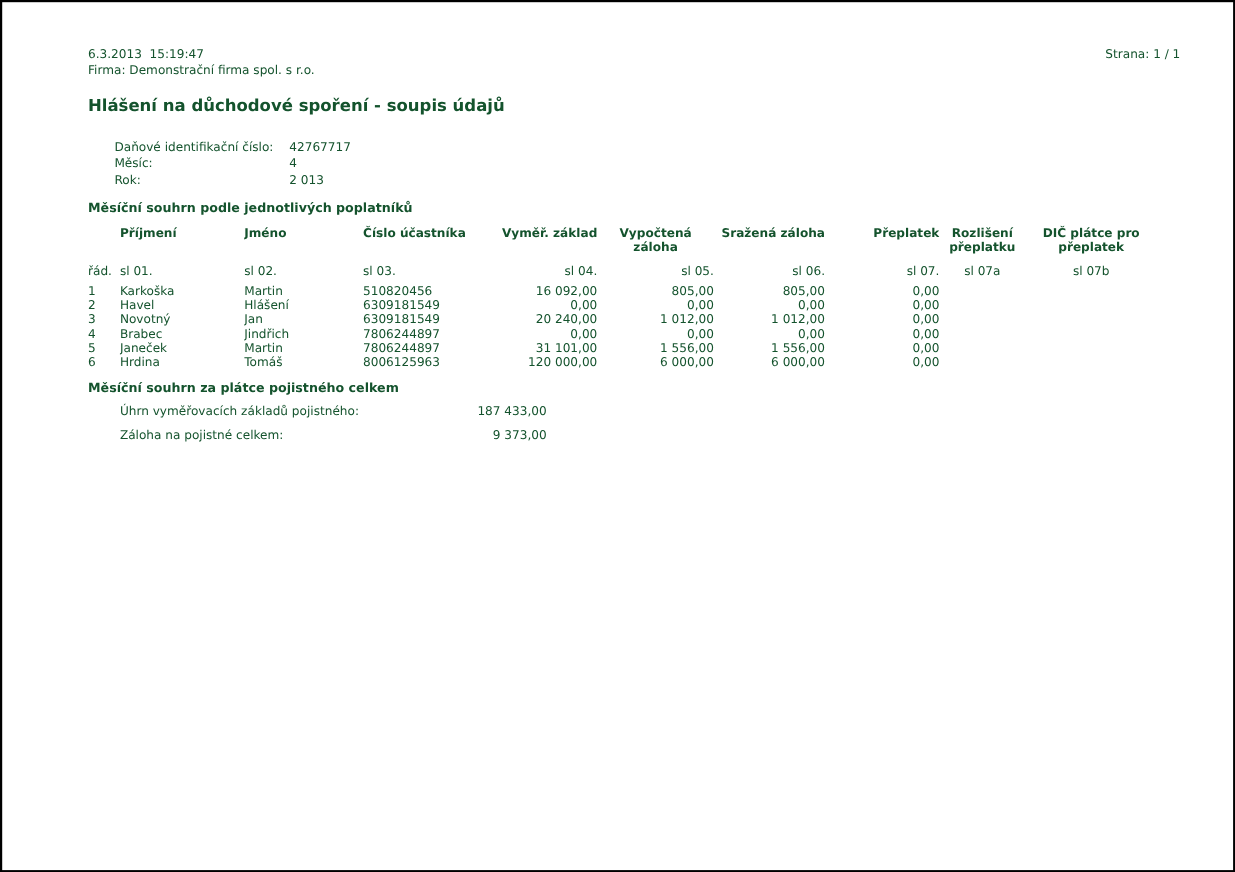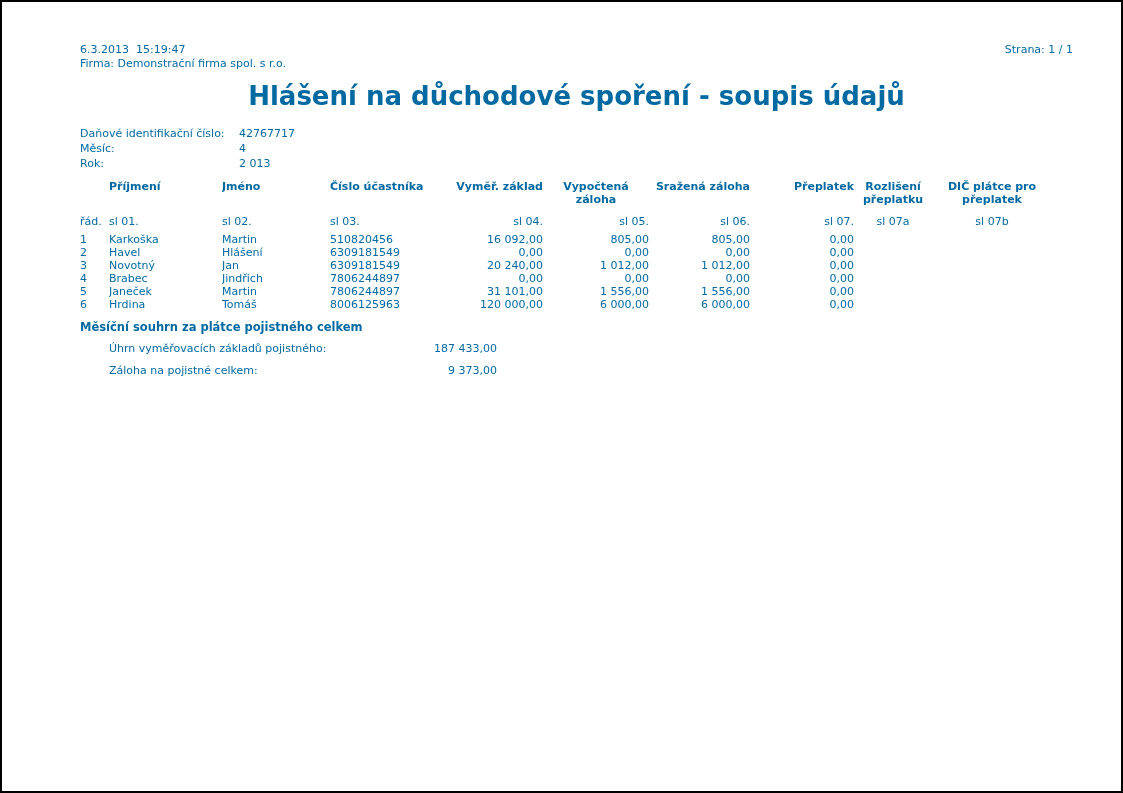--- a/index.html
+++ b/index.html
@@ -2,42 +2,41 @@
 <html><head>
 <meta charset="utf-8">
 <style>
   html,body { margin:0; padding:0; background:#ffffff; }
   .page {
     position:relative;
     width:1123px; height:793px;
     box-sizing:border-box;
     border:2px solid #000000;
     background:#ffffff;
-    color:#0369a1;
+    color:#14532d;
     font-family:"DejaVu Sans", "Liberation Sans", sans-serif;
     overflow:hidden;
   }
   .content {
     position:absolute; inset:0;
     box-sizing:border-box;
     padding:41px 48px 0 78px;
   }
   .pre { white-space:pre; }
   .top-bar {
     display:flex; justify-content:space-between; align-items:flex-start;
     font-size:11px; line-height:14px;
   }
   .report-title {
     margin-top:12px;
-    text-align:center;
-    font-size:26px; font-weight:bold;
+    font-size:15px; font-weight:bold;
     line-height:27px;
   }
   .info-block { margin-top:16px; font-size:11px; line-height:15px; }
-  .info-row { display:flex; }
+  .info-row { display:flex;margin-left:24px; }
   .info-label { width:159px; }
   .section-title {
     font-size:11.5px; font-weight:bold; line-height:14px;
   }
   .section-title.first { margin-top:11px; }
   .section-title.second { }
   table.report {
     margin-top:9px;
     border-collapse:collapse;
     table-layout:fixed;
@@ -91,20 +90,21 @@
       <div class="info-row">
         <span class="info-label">Měsíc:</span>
         <span>4</span>
       </div>
       <div class="info-row">
         <span class="info-label">Rok:</span>
         <span>2 013</span>
       </div>
     </div>
 
+    <div class="section-title first">Měsíční souhrn podle jednotlivých poplatníků</div>
 
     <table class="report">
       <colgroup>
         <col style="width:29px">
           <col style="width:113px">
           <col style="width:108px">
           <col style="width:113px">
         <col style="width:100px">
           <col style="width:106px">
           <col style="width:101px">

